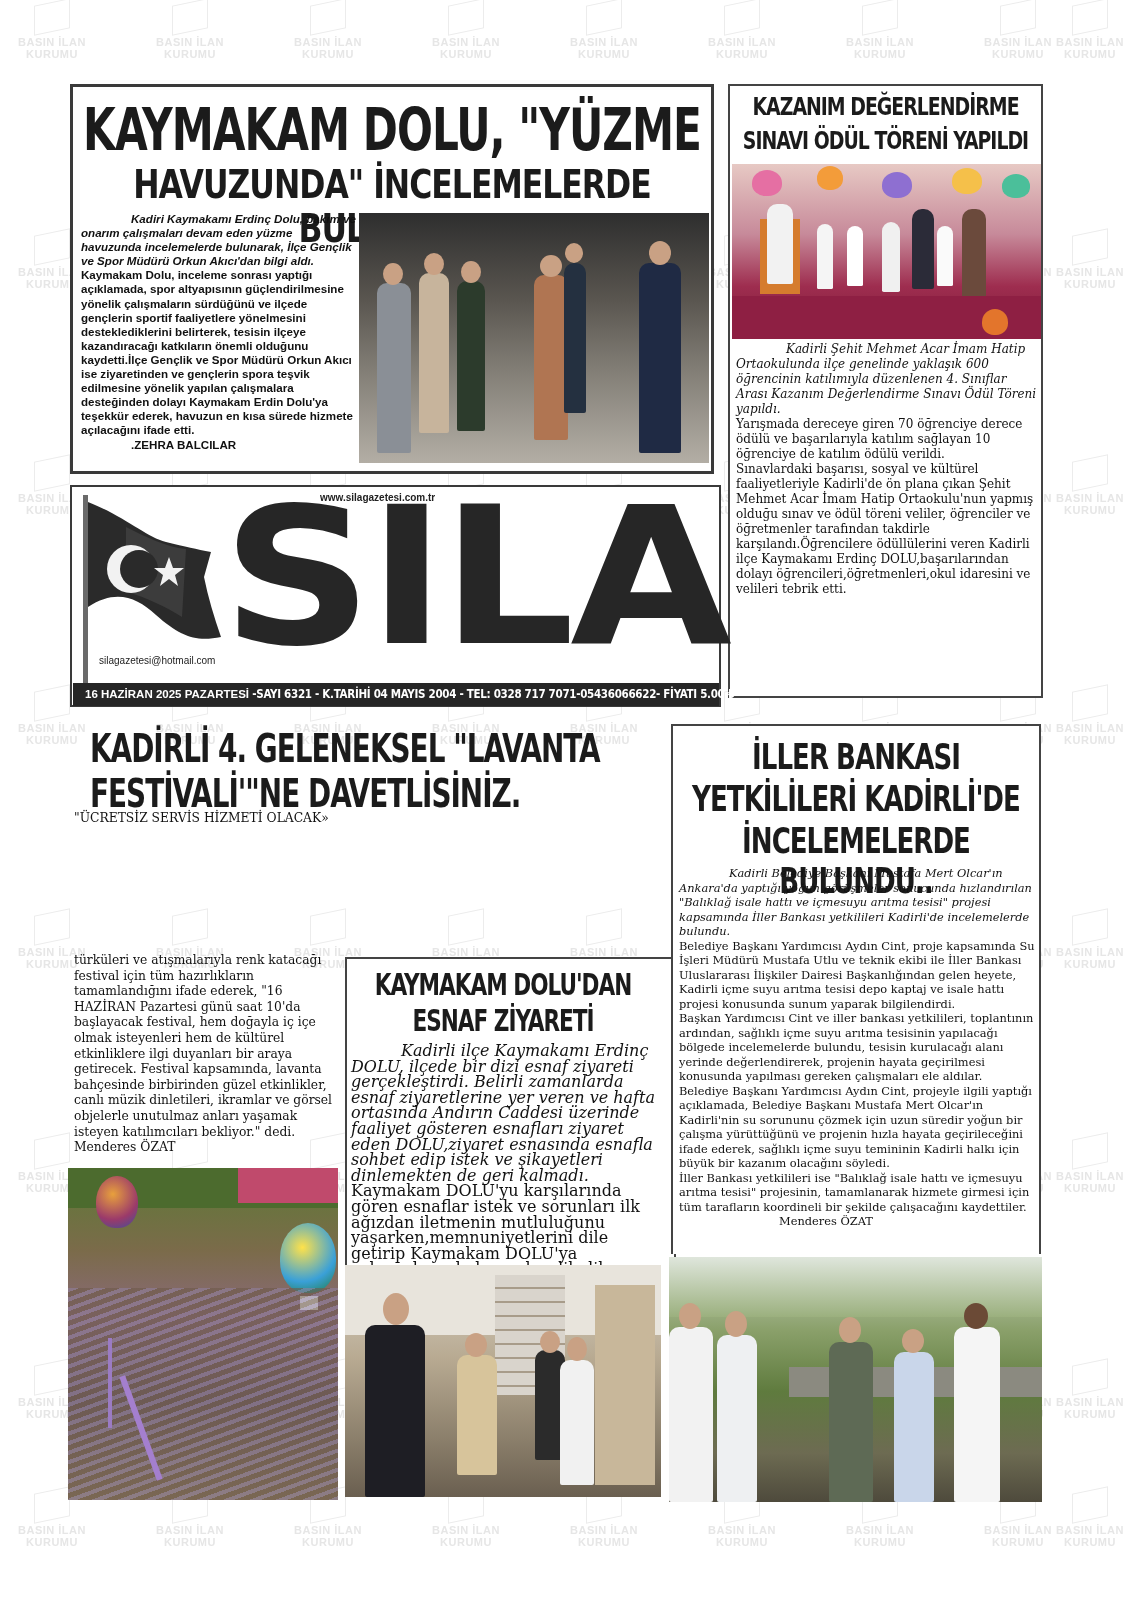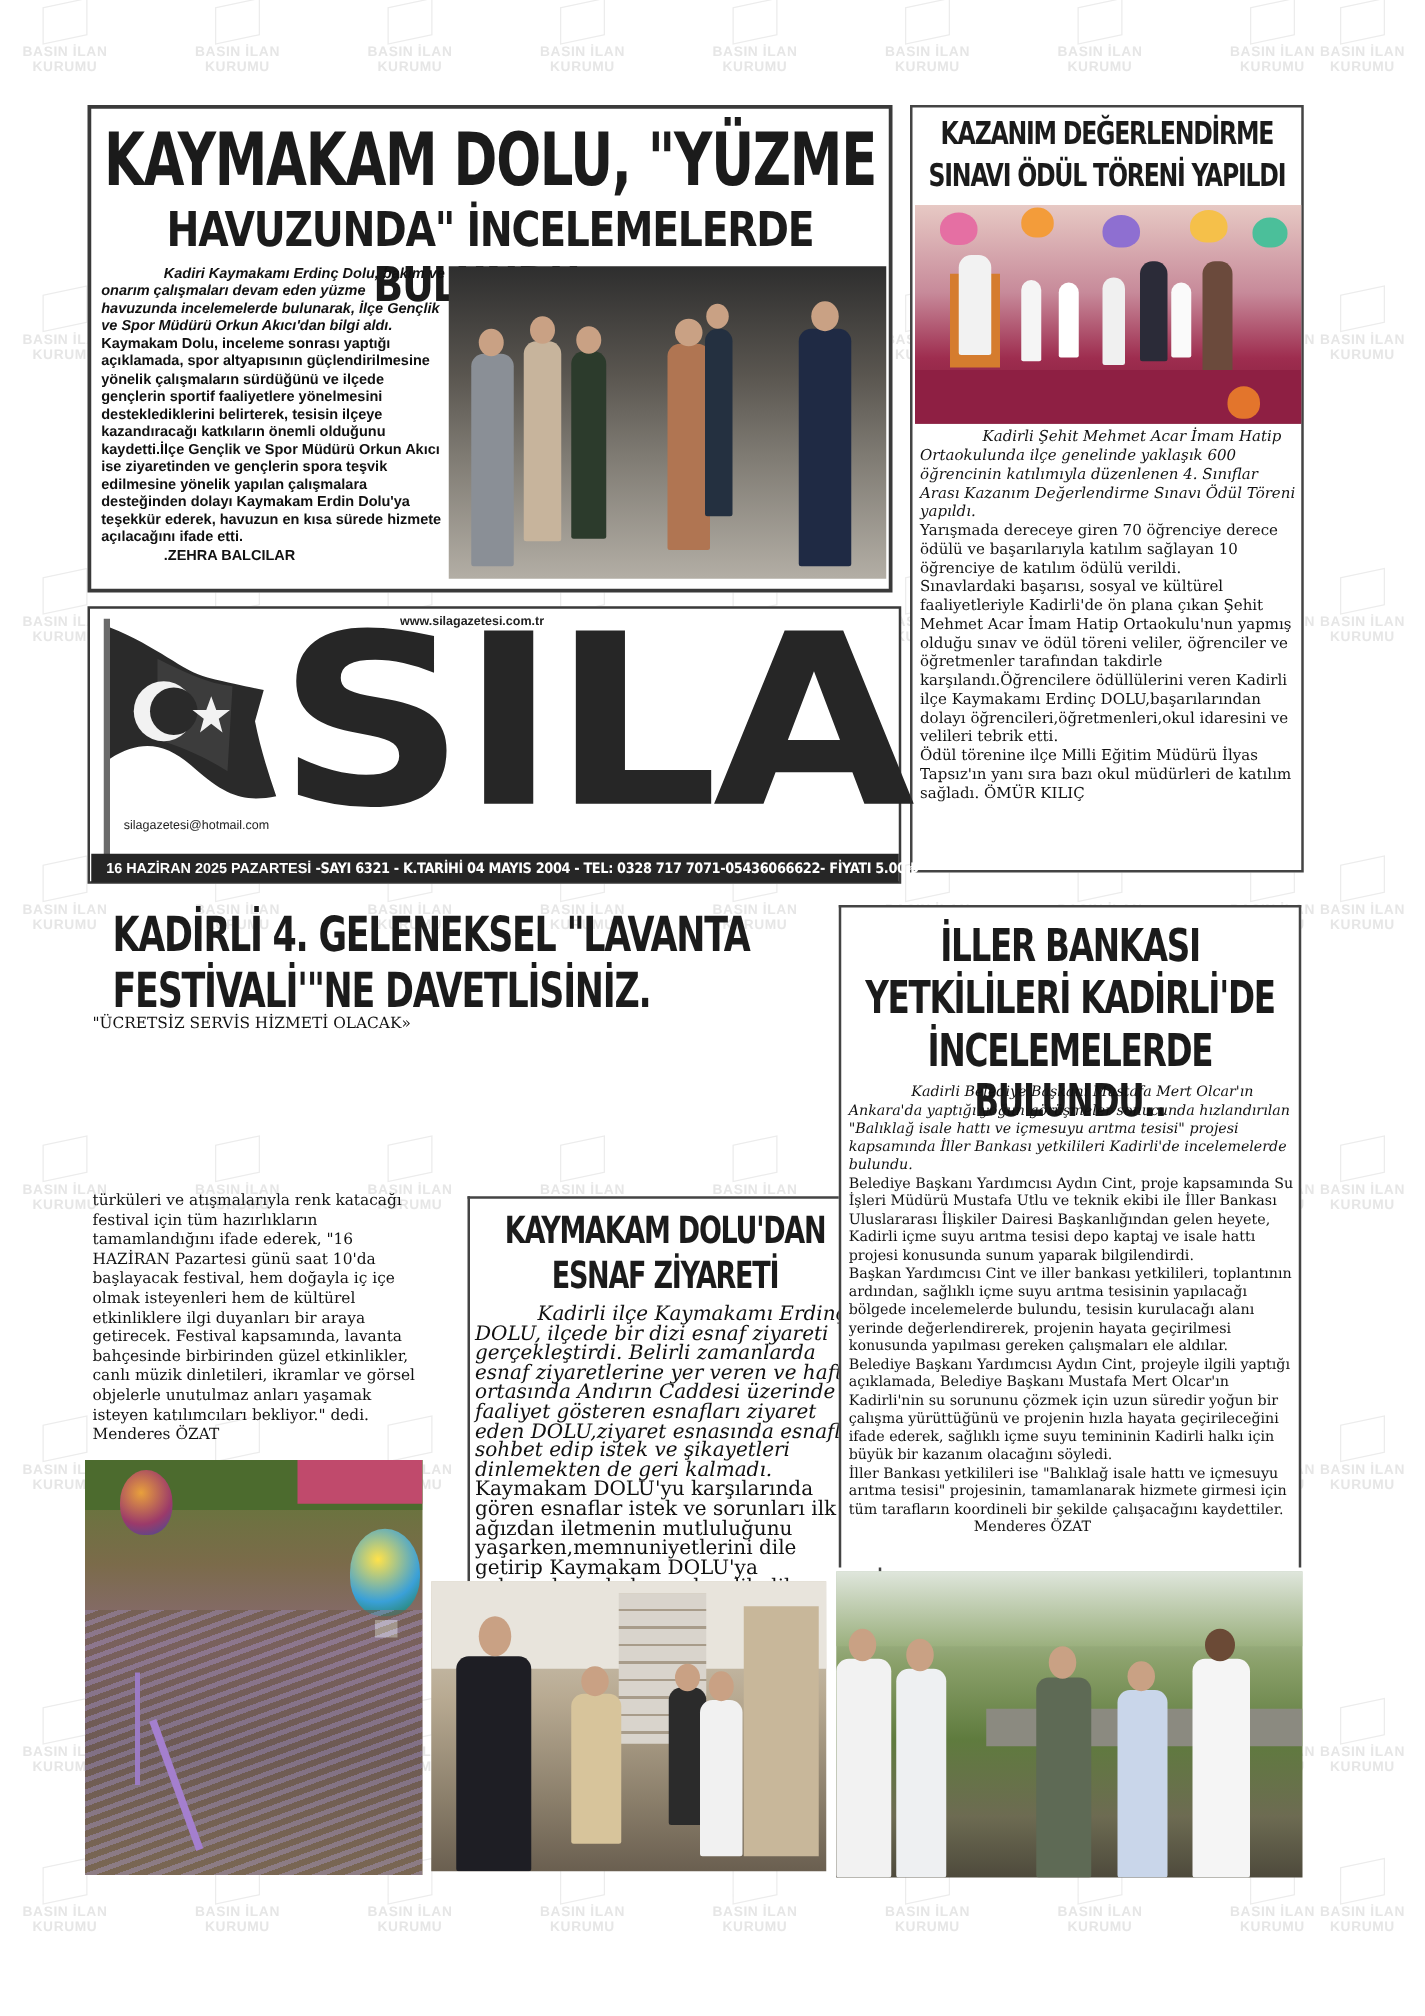--- a/index.html
+++ b/index.html
@@ -432,21 +432,20 @@
     <div class="person" style="left:180px;top:45px;width:22px;height:80px;background:#2b2b38;"></div>
     <div class="person" style="left:205px;top:62px;width:16px;height:60px;background:#fafafa;"></div>
     <div class="person" style="left:230px;top:45px;width:24px;height:90px;background:#6b4a3c;"></div>
     <div style="position:absolute;left:0;top:132px;width:309px;height:43px;background:#8e1f43;"></div>
     <div class="balloon" style="left:250px;top:145px;width:26px;height:26px;background:#e3752c;"></div>
   </div>
   <div class="body-serif" style="position:absolute;left:6px;top:256px;width:305px;">
     <p class="indent">Kadirli Şehit Mehmet Acar İmam Hatip Ortaokulunda ilçe genelinde yaklaşık 600 öğrencinin katılımıyla düzenlenen 4. Sınıflar Arası Kazanım Değerlendirme Sınavı Ödül Töreni yapıldı.</p>
     <p>Yarışmada dereceye giren 70 öğrenciye derece ödülü ve başarılarıyla katılım sağlayan 10 öğrenciye de katılım ödülü verildi.</p>
     <p>Sınavlardaki başarısı, sosyal ve kültürel faaliyetleriyle Kadirli'de ön plana çıkan Şehit Mehmet Acar İmam Hatip Ortaokulu'nun yapmış olduğu sınav ve ödül töreni veliler, öğrenciler ve öğretmenler tarafından takdirle karşılandı.Öğrencilere ödüllülerini veren Kadirli ilçe Kaymakamı Erdinç DOLU,başarılarından dolayı öğrencileri,öğretmenleri,okul idaresini ve velileri tebrik etti.</p>
-    <p>Ödül törenine ilçe Milli Eğitim Müdürü İlyas Tapsız'ın yanı sıra bazı okul müdürleri de katılım sağladı. ÖMÜR KILIÇ</p>
   </div>
 </div>
 
 <div class="panel" style="left:70px;top:485px;width:651px;height:222px;border-width:2px;">
   <div style="position:absolute;left:11px;top:8px;width:5px;height:190px;background:#6a6a6a;"></div>
   <svg style="position:absolute;left:14px;top:10px;" width="140" height="160" viewBox="0 0 140 160">
     <path d="M2 5 C40 20 60 40 80 45 C100 50 110 52 125 55 L118 80 C122 100 128 120 135 140 C110 145 95 140 70 118 C50 100 30 92 2 110 Z" fill="#2a2a2a"></path>
     <path d="M40 30 C60 40 80 50 100 52 L96 120 C80 110 60 100 40 95 Z" fill="#3c3c3c"></path>
     <circle cx="45" cy="72" r="24" fill="#f2f2f2"></circle>
     <circle cx="53" cy="72" r="19" fill="#2a2a2a"></circle>
@@ -475,21 +474,21 @@
     <div style="position:absolute;left:170px;top:0;width:100px;height:35px;background:#c04a6c;"></div>
     <div class="balloon" style="left:28px;top:8px;width:42px;height:52px;background:radial-gradient(circle at 40% 35%,#e8a03c,#9b3a6a 60%,#3a4f9c);"></div>
     <div class="balloon" style="left:212px;top:55px;width:56px;height:70px;background:radial-gradient(circle at 40% 35%,#ffe24a,#3aa0d8 60%,#1f7a3c);"></div>
     <div style="position:absolute;left:232px;top:128px;width:18px;height:14px;background:#f2f2f2;"></div>
     <div style="position:absolute;left:0;top:120px;width:270px;height:212px;background:repeating-linear-gradient(160deg,#8f7f9c 0 4px,#6e5a4a 4px 9px);opacity:0.6;"></div>
     <div style="position:absolute;left:40px;top:170px;width:4px;height:90px;background:#9b7bc4;"></div>
     <div style="position:absolute;left:70px;top:205px;width:6px;height:110px;background:#a47fce;transform:rotate(-20deg);"></div>
   </div>
 </div>
 
-<div class="panel thin" style="left:345px;top:957px;width:331px;height:308px;border-bottom:none;margin-left:29px;">
+<div class="panel thin" style="left:345px;top:957px;width:331px;height:308px;border-bottom:none;">
   <div class="hl" style="position:absolute;left:0;top:8px;width:312px;font-size:24px;line-height:28px;transform:scaleY(1.25);transform-origin:center top;">KAYMAKAM  DOLU'DAN</div>
   <div class="hl" style="position:absolute;left:0;top:44px;width:312px;font-size:24px;line-height:28px;transform:scaleY(1.25);transform-origin:center top;">ESNAF ZİYARETİ</div>
   <div class="body-serif" style="position:absolute;left:4px;top:84px;width:308px;font-size:16px;line-height:15.6px;">
     <p class="indent">Kadirli ilçe Kaymakamı Erdinç DOLU, ilçede bir dizi esnaf ziyareti gerçekleştirdi. Belirli zamanlarda esnaf ziyaretlerine yer veren ve hafta ortasında Andırın Caddesi üzerinde faaliyet gösteren esnafları ziyaret eden DOLU,ziyaret esnasında esnafla sohbet edip istek ve şikayetleri dinlemekten de geri kalmadı.</p>
     <p>Kaymakam DOLU'yu karşılarında gören esnaflar istek ve sorunları ilk ağızdan iletmenin mutluluğunu yaşarken,memnuniyetlerini dile getirip  Kaymakam DOLU'ya çalışmalarında başarılar dilediler.</p>
   </div>
 </div>
 <div class="photo ph-shop" style="left:345px;top:1265px;width:316px;height:232px;">
   <div style="position:absolute;left:0;top:0;width:316px;height:70px;background:#e8e4dc;"></div>
   <div style="position:absolute;left:150px;top:10px;width:70px;height:120px;background:repeating-linear-gradient(180deg,#d9d4cc 0 12px,#a89c8a 12px 14px);"></div>

